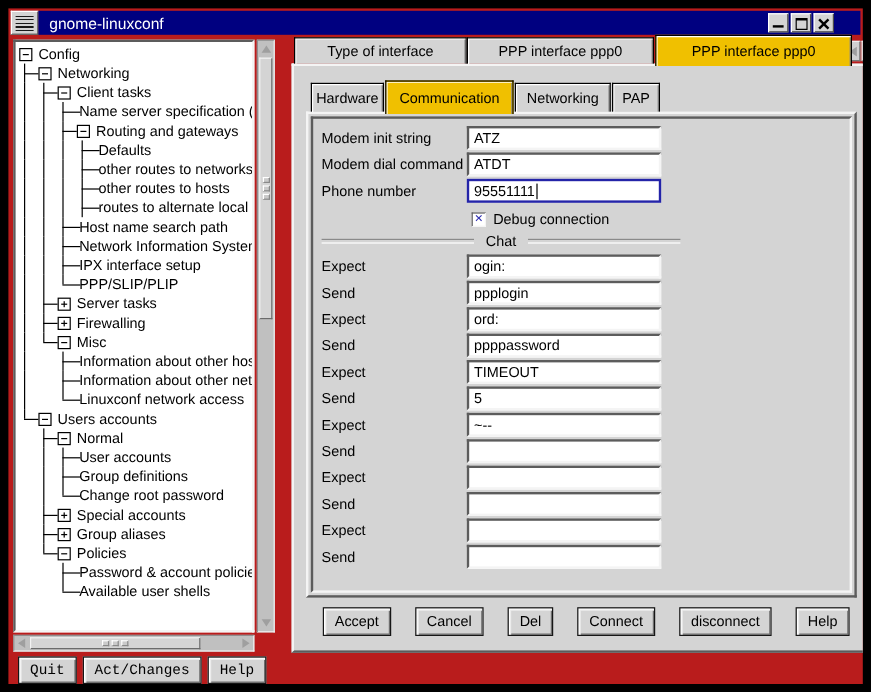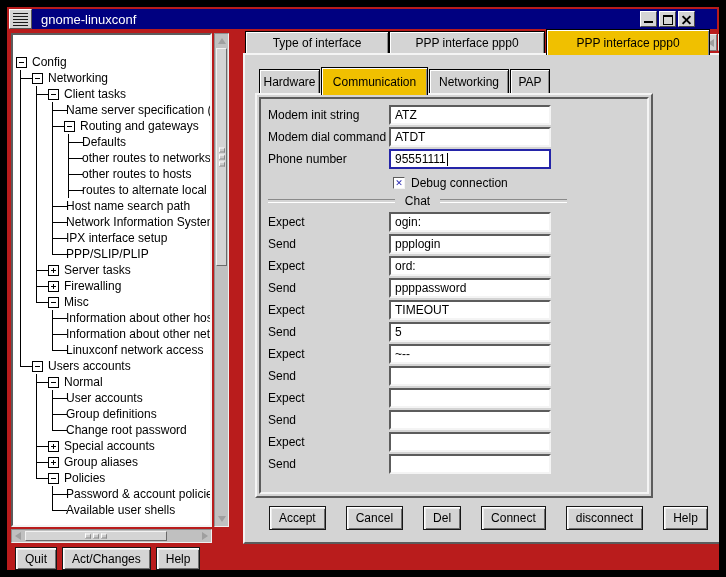--- a/index.html
+++ b/index.html
@@ -23,21 +23,21 @@
     padding-left:9px;font-size:13px;}
   .win-controls{margin-left:auto;display:flex;gap:2px;align-self:center;margin-right:22px;}
   .wbtn{position:relative;width:17px;height:16px;background:#d4d4d4;box-sizing:border-box;
     border:1px solid;border-color:#fff #4a4a4a #4a4a4a #fff;}
   .g-min{position:absolute;left:3px;bottom:3px;width:9px;height:2px;background:#000;}
   .g-max{position:absolute;left:3px;top:3px;width:8px;height:7px;border:1px solid #000;border-top-width:2px;}
   .g-x::before,.g-x::after{content:"";position:absolute;left:2px;top:7px;width:11px;height:2px;background:#000;}
   .g-x::before{transform:rotate(45deg);} .g-x::after{transform:rotate(-45deg);}
   
   #tree{position:absolute;left:4px;top:26px;width:201px;height:494px;box-sizing:border-box;
-    background:#fff;overflow:hidden;padding:19px 0 0 3px;}
+    background:#fff;overflow:hidden;padding:2px 0 0 3px;}
   .trow{display:flex;align-items:center;height:16px;white-space:nowrap;}
   .tcell{position:relative;width:16px;height:16px;flex:none;}
   .vfull{position:absolute;left:4px;top:0;bottom:0;width:1px;background:#000;}
   .vhalf{position:absolute;left:4px;top:0;height:8px;width:1px;background:#000;}
   .hline{position:absolute;left:4px;top:8px;right:-3px;height:1px;background:#000;}
   .tog{position:relative;flex:none;width:9px;height:9px;box-sizing:content-box;
     background:#fff;border:1px solid #000;margin-right:3px;z-index:1;}
   .tog::before{content:"";position:absolute;left:2px;right:2px;top:4px;height:1px;background:#000;}
   .tog.plus::after{content:"";position:absolute;top:2px;bottom:2px;left:4px;width:1px;background:#000;}
   .tlabel{padding-left:2px;}
@@ -62,21 +62,21 @@
     border:1px solid;border-color:#fff #8a8a8a #8a8a8a #fff;}
   
   #nbody{position:absolute;left:236px;top:46px;width:484px;height:491px;box-sizing:border-box;background:#d4d4d4;}
   .tab{position:absolute;box-sizing:border-box;background:#d4d4d4;border:1px solid #000;border-bottom:none;
     box-shadow:inset 1px 1px 0 #fff,inset -1px 0 0 #8a8a8a;
     display:flex;align-items:center;justify-content:center;white-space:nowrap;cursor:default;}
   .tab.selected{background:#f0c000;z-index:4;}
   #tab-arrows{position:absolute;left:698px;top:27px;display:flex;gap:1px;z-index:2;}
   .tarr{width:12px;height:17px;background:#d0d0d0;box-sizing:border-box;
     border:1px solid;border-color:#eee #777 #777 #eee;display:flex;align-items:center;justify-content:center;}
-  #sbody{position:absolute;left:248px;top:86px;width:398px;height:405px;box-sizing:border-box;background:#d4d4d4;z-index:2;}
+  #sbody{position:absolute;left:248px;top:86px;width:459px;height:405px;box-sizing:border-box;background:#d4d4d4;z-index:2;}
   #viewport{position:absolute;left:2px;top:2px;right:2px;bottom:2px;background:#d4d4d4;
     overflow:hidden;padding:5px 0 0 7px;box-sizing:border-box;}
   
   .frow{display:flex;align-items:center;height:22px;}
   .flabel{width:121px;flex:none;}
   .input{box-sizing:border-box;width:162px;height:20px;background:#fff;
     border:2px solid;border-color:#5c5c5c #f4f4f4 #f4f4f4 #5c5c5c;
     display:flex;align-items:center;padding:0 4px;white-space:nowrap;overflow:hidden;}
   .input.focused{border:2px solid #2424a8;}
   .caret{display:inline-block;width:1px;height:13px;background:#000;margin-left:1px;}
@@ -84,21 +84,21 @@
   .cbx{box-sizing:border-box;width:12px;height:12px;background:#fff;
     border:1px solid;border-color:#5c5c5c #f4f4f4 #f4f4f4 #5c5c5c;
     font:bold 9px/10px "DejaVu Sans",sans-serif;text-align:center;color:#2a2ab0;}
   .seprow{display:flex;align-items:center;height:16px;width:299px;margin-bottom:2px;}
   .sepline{flex:1;height:2px;border-top:1px solid #8a8a8a;border-bottom:1px solid #fff;}
   .seplabel{padding:0 10px;}
   
   #action-row{position:absolute;left:262px;top:499px;width:426px;display:flex;
     justify-content:space-between;z-index:2;gap:20px;}
   #bottom-row{position:absolute;left:8px;top:540px;display:flex;gap:5px;}
-  #bottom-row .btn{height:23px;}
+  #bottom-row .btn{height:23px;font-family:Liberation Mono, monospace;}
 </style>
 </head>
 <body>
 
 <div id="window">
 
   <div class="titlebar">
     <div class="menu-btn">
       <span class="menu-glyph"></span>
     </div>

